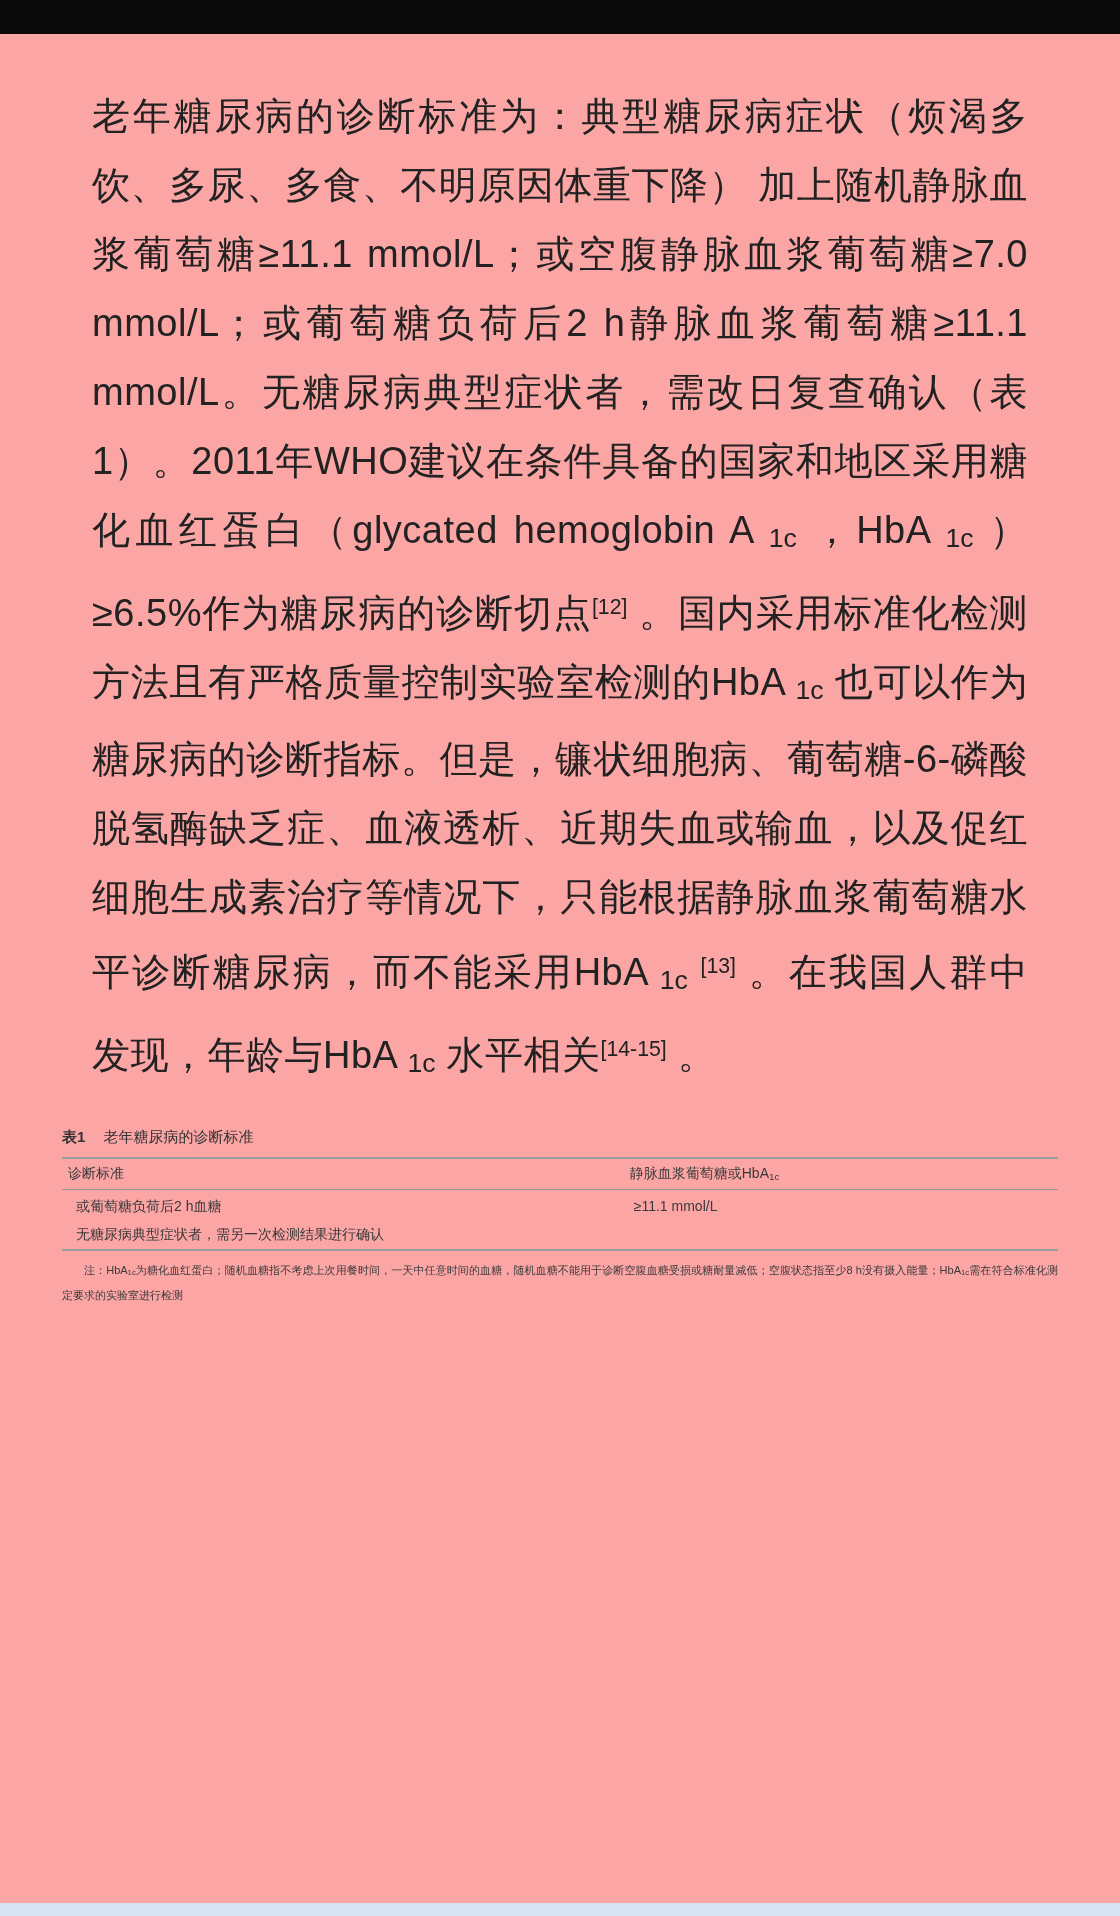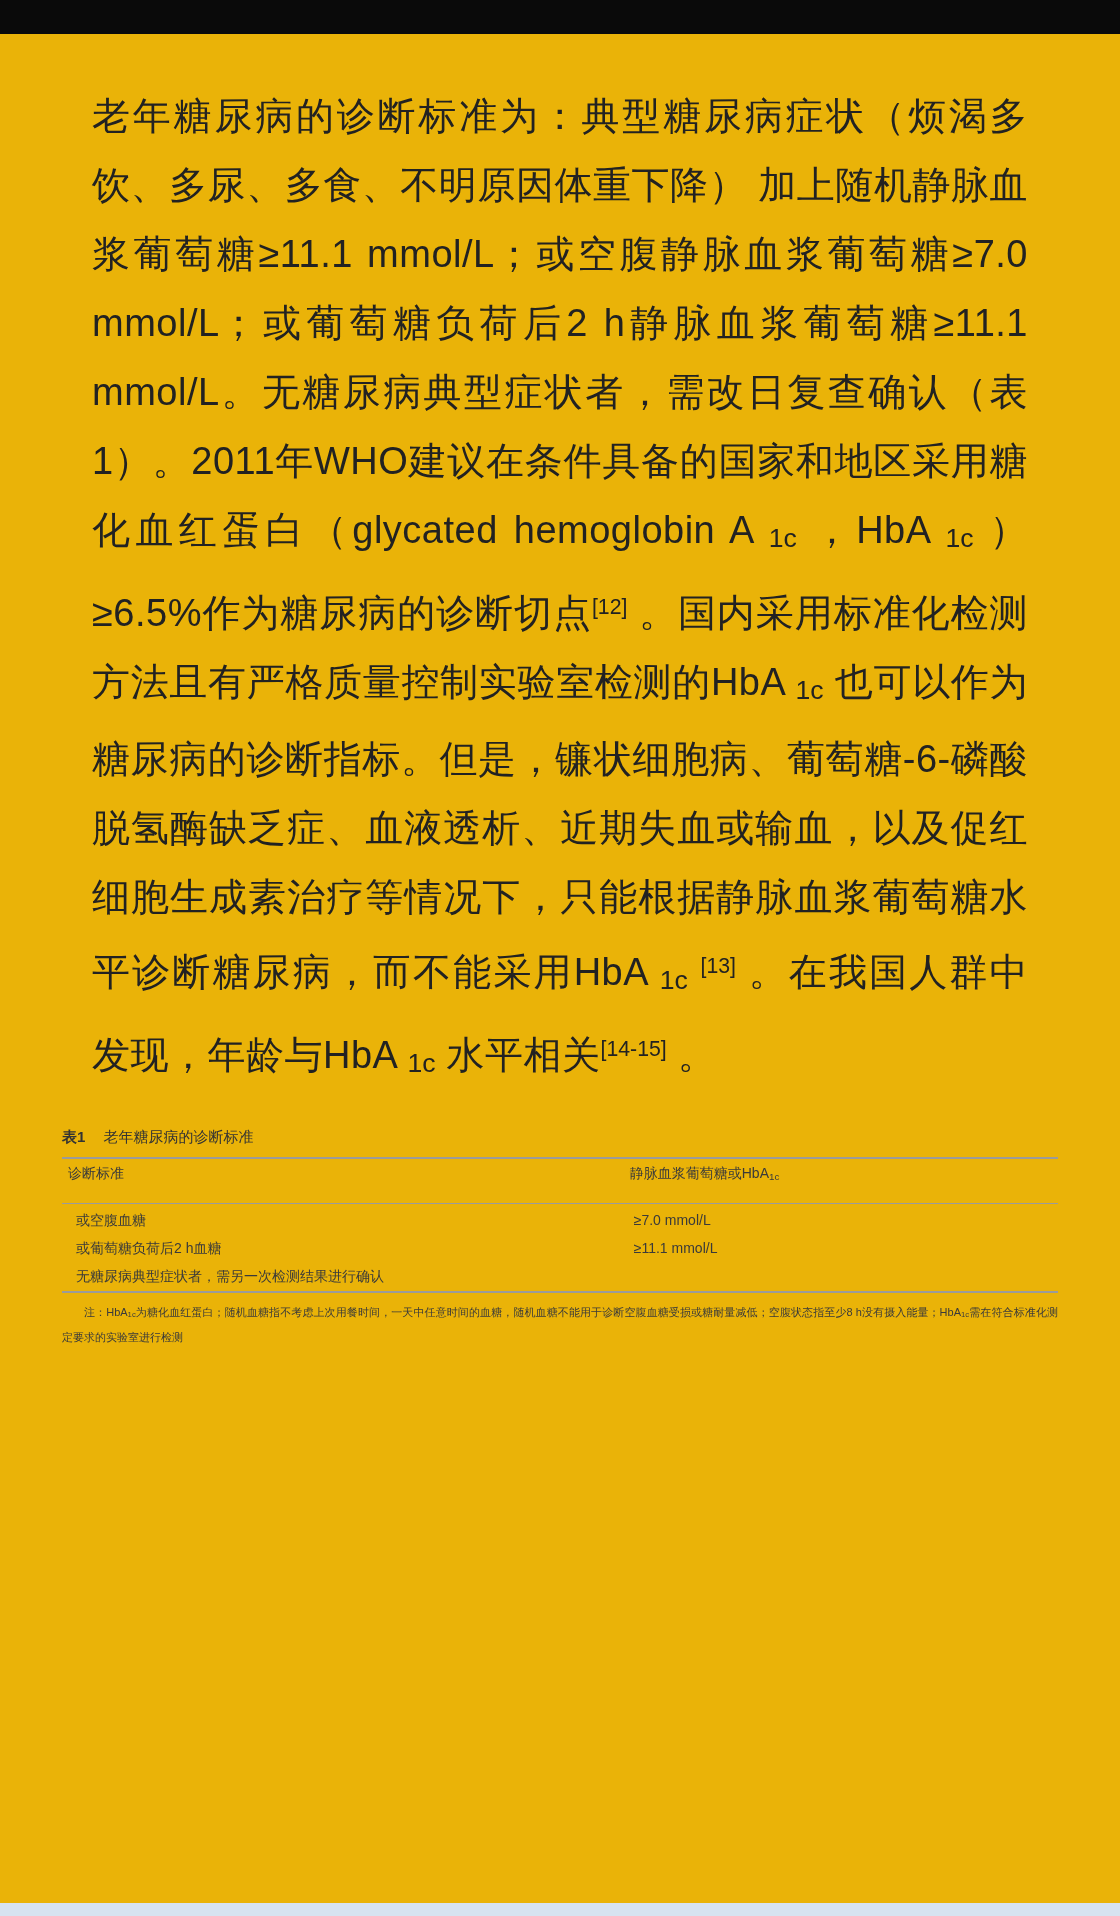--- a/index.html
+++ b/index.html
@@ -1,20 +1,20 @@
 <!DOCTYPE html>
 <html><head>
 <meta charset="utf-8">
 <style>
   html, body { margin: 0; padding: 0; background: #ffffff; }
   .page {
     position: relative;
     width: 1120px;
     height: 1916px;
-    background: #eab308;
+    background: #fca5a5;
     overflow: hidden;
     font-family: "Liberation Sans", sans-serif;
     margin: 0 auto;
   }
   .top-bar {
     width: 100%;
     height: 34px;
     background: #0a0a0a;
   }
   .content {
@@ -56,21 +56,21 @@
     width: 100%;
     border-collapse: collapse;
     font-size: 14px;
     color: #3a3a3a;
     border-top: 2px solid #9b9b9b;
     border-bottom: 2px solid #9b9b9b;
   }
   .dtable th {
     font-weight: normal;
     text-align: left;
-    padding: 6px 0 20px 6px;
+    padding: 6px 0 6px 6px;
     border-bottom: 1px solid #9b9b9b;
   }
   .dtable td {
     text-align: left;
     padding: 5px 0 5px 14px;
     vertical-align: top;
   }
   .dtable .col2 { width: 43%; padding-left: 0; }
   .dtable td.col2 { padding-left: 4px; }
   .dtable tbody tr:first-child td { padding-top: 8px; }
@@ -112,24 +112,20 @@
 
     <table class="dtable">
       <thead>
         <tr>
           <th class="col1">诊断标准</th>
           <th class="col2"><span class="seg-text">静脉血浆葡萄糖或HbA</span><span class="seg-sub">1c</span></th>
         </tr>
       </thead>
       <tbody>
         <tr>
-          <td class="col1"><span class="seg-text">或空腹血糖</span></td>
-          <td class="col2">≥7.0 mmol/L</td>
-        </tr>
-        <tr>
           <td class="col1"><span class="seg-text">或葡萄糖负荷后2 h血糖</span></td>
           <td class="col2">≥11.1 mmol/L</td>
         </tr>
         <tr>
           <td class="col1"><span class="seg-text">无糖尿病典型症状者，需另一次检测结果进行确认</span></td>
           <td class="col2"></td>
         </tr>
       </tbody>
     </table>
 

